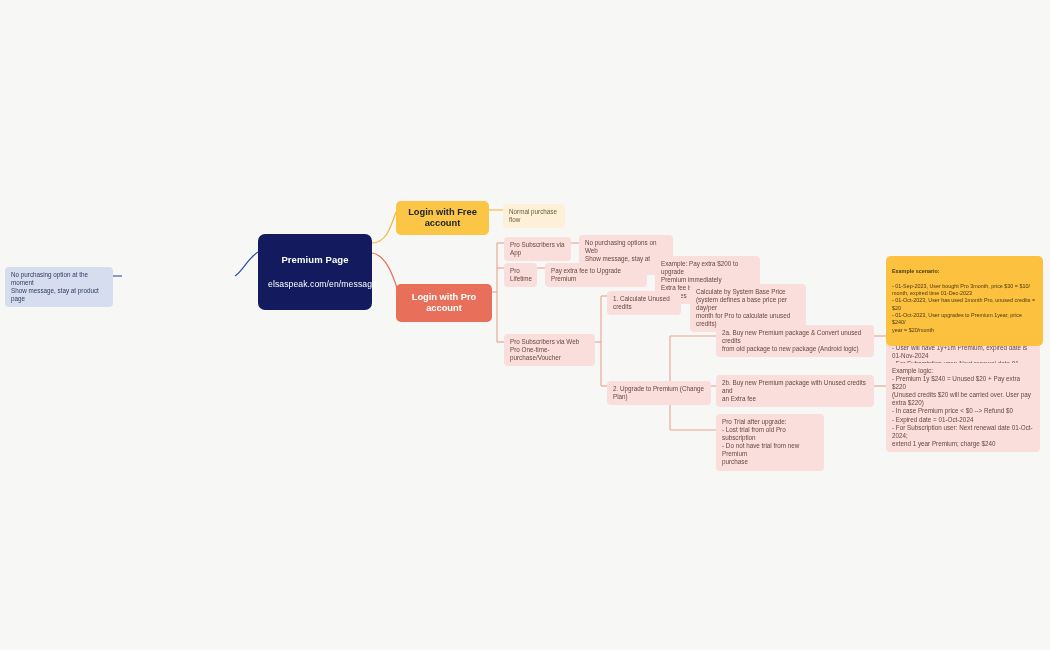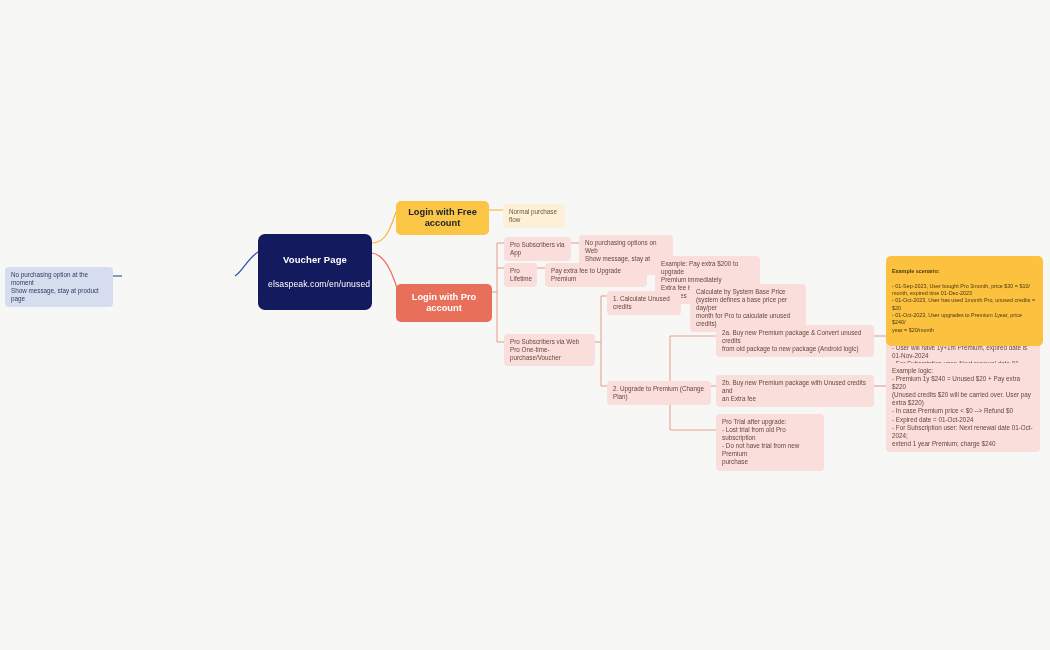--- a/index.html
+++ b/index.html
@@ -147,22 +147,22 @@
     <path d="M670,336 L670,430" stroke="#e8a392" stroke-width="1.1" fill="none"></path>
     <path d="M670,336 L716,336" stroke="#e8a392" stroke-width="1.1" fill="none"></path>
     <path d="M670,430 L716,430" stroke="#e8a392" stroke-width="1.1" fill="none"></path>
 
     <path d="M874,336 L886,336" stroke="#e8a392" stroke-width="1.1" fill="none"></path>
 
     <path d="M874,386 L886,386" stroke="#e8a392" stroke-width="1.1" fill="none"></path>
   </svg>
 
   <div class="node node-root" style="left:258px; top:234px; width:114px;">
-    <div>Voucher Page</div>
-    <div class="sub">elsaspeak.com/en/unused</div>
+    <div>Premium Page</div>
+    <div class="sub">elsaspeak.com/en/message</div>
   </div>
 
   <div class="node node-free" style="left:396px; top:201px; width:93px;">Login with Free account</div>
 
   <div class="node node-cream" style="left:503px; top:204px; width:62px;">Normal purchase flow</div>
 
 
   <div class="node node-blue" style="left:5px; top:267px; width:108px;">No purchasing option at the moment
 Show message, stay at product page</div>
 

